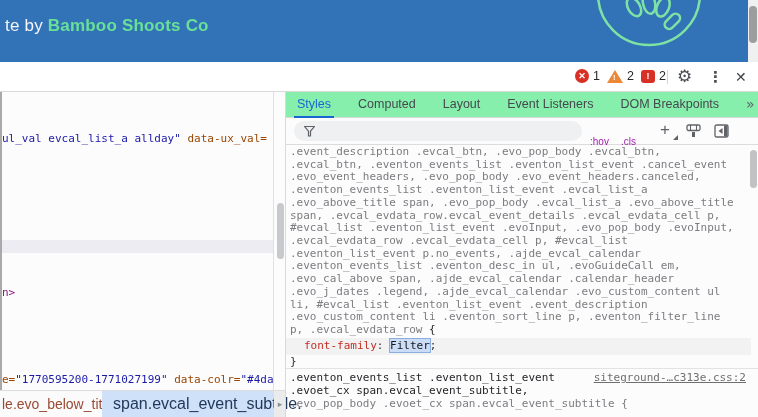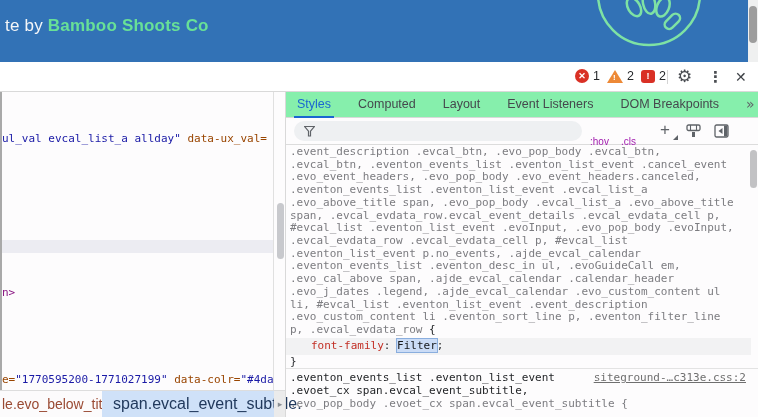--- a/index.html
+++ b/index.html
@@ -61,21 +61,21 @@
   .plus-corner{left:673px;top:135px;width:0;height:0;border-left:5px solid transparent;border-bottom:5px solid #5f6368;}
   .icon-btn{top:124px;}
   
   .sel-gray{color:#7c7c80;}
   .sel-dark{color:#232528;}
   .sel-list{left:290px;top:146px;width:462px;}
   .sel-list .code-line{height:12.72px;}
   .last-sel{left:290px;top:324px;}
   .decl-row{left:286px;top:338px;width:465px;height:17px;background:#f2f2f3;}
   .decl-text{left:304px;top:340px;}
-  .prop{color:#c22e24;margin-left:7px;}
+  .prop{color:#c22e24;}
   .punct{color:#2e3033;}
   .value-edit{background:#cbdcf6;outline:1px solid #8aaede;color:#141619;}
   .close-brace{left:290px;top:356px;color:#2e3033;}
   .rule-sep{left:286px;top:368px;width:472px;height:1px;background:#e3e3e3;}
   .r2-l1{left:290px;top:372px;}
   .r2-l2{left:290px;top:385px;}
   .r2-l3{left:290px;top:398px;}
   .src-link{left:560px;top:372px;width:186px;text-align:right;color:#6f6f6f;text-decoration:underline;}
   .sp-scroll-thumb{left:750px;top:150px;width:7px;height:38px;background:#c2c2c4;border-radius:3.5px;}
   svg{display:block;}

